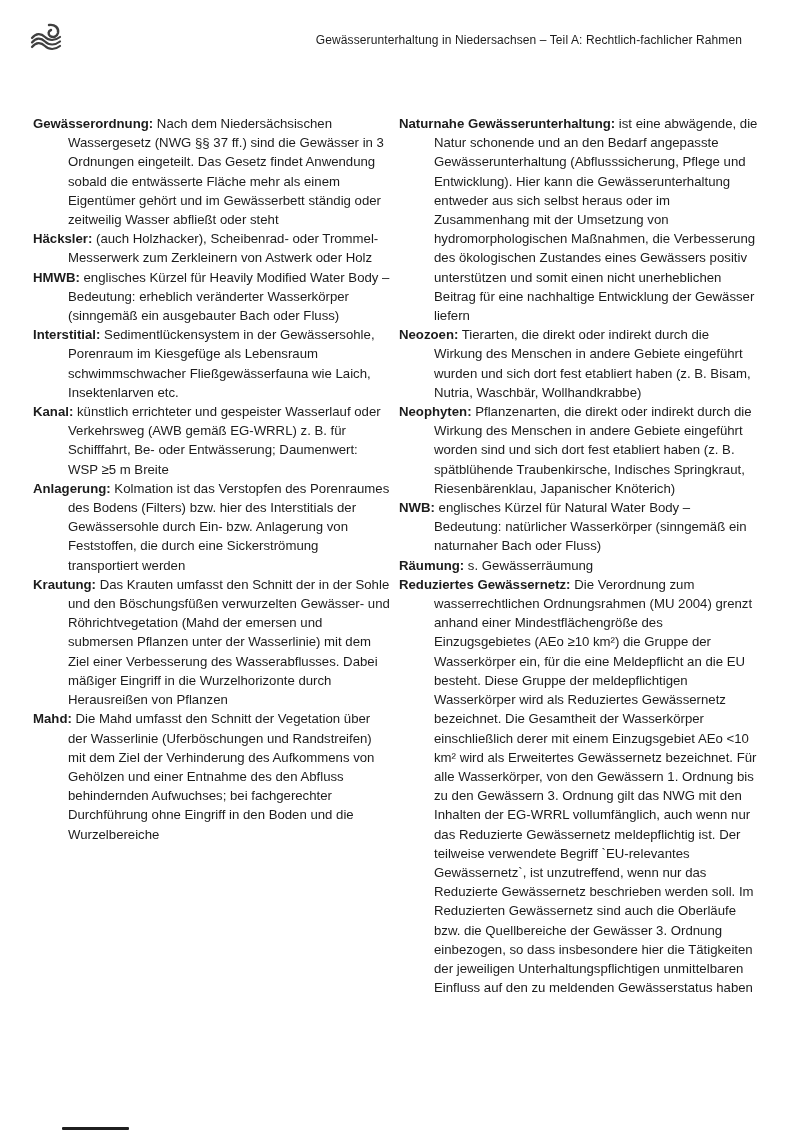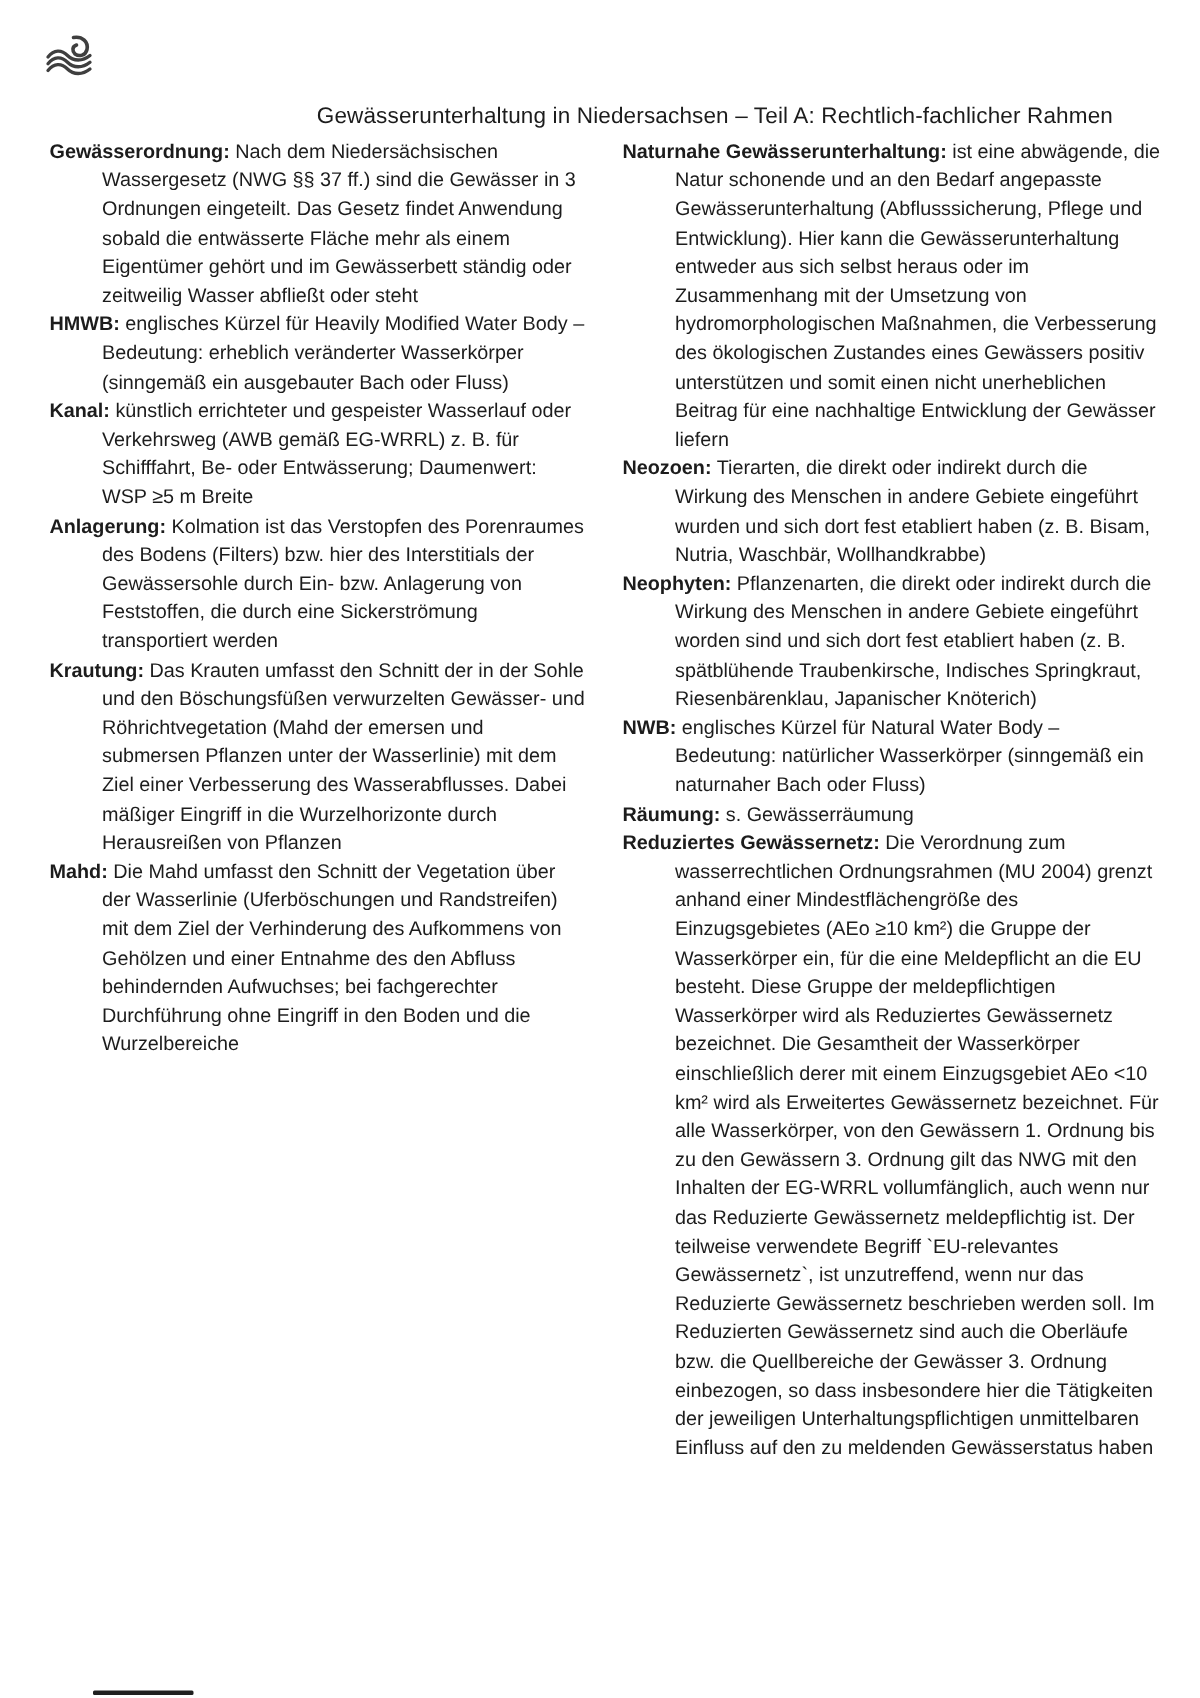--- a/index.html
+++ b/index.html
@@ -25,31 +25,30 @@
   }
   .logo {
     position: absolute;
     left: 0;
     top: 0;
   }
   .header-title {
     position: absolute;
     right: 0;
     top: 11px;
-    font-size: 15px;
+    font-size: 12px;
     letter-spacing: 0.1px;
     white-space: nowrap;
-    margin-top: 36px;
   }
   .content {
     position: absolute;
-    top: 91px;
+    top: 114px;
     left: 33px;
     display: flex;
-    gap: 24px;
+    gap: 8px;
   }
   .column {
     width: 358px;
   }
   .column.right {
     width: 362px;
   }
   .entry {
     margin: 0;
     padding-left: 35px;
@@ -93,21 +92,23 @@
         <path d="M4 25 c4 -5 9 -5 13 -1 c4 4 10 4 15 0" stroke-width="2.2"></path>
       </g>
     </svg>
   </span>
   <span class="header-title">Gewässerunterhaltung in Niedersachsen – Teil A: Rechtlich-fachlicher Rahmen</span>
 </div>
 
 <div class="content">
   <section class="column left">
       <p class="entry"><span class="term">Gewässerordnung:</span><span class="definition"> Nach dem Niedersächsischen Wassergesetz (NWG §§ 37 ff.) sind die Gewässer in 3 Ordnungen eingeteilt. Das Gesetz findet Anwendung sobald die entwässerte Fläche mehr als einem Eigentümer gehört und im Gewässerbett ständig oder zeitweilig Wasser abfließt oder steht</span></p>
+      <p class="entry"><span class="term">Häcksler:</span><span class="definition"> (auch Holzhacker), Scheibenrad- oder Trommel-Messerwerk zum Zerkleinern von Astwerk oder Holz</span></p>
       <p class="entry"><span class="term">HMWB:</span><span class="definition"> englisches Kürzel für Heavily Modified Water Body – Bedeutung: erheblich veränderter Wasserkörper (sinngemäß ein ausgebauter Bach oder Fluss)</span></p>
+      <p class="entry"><span class="term">Interstitial:</span><span class="definition"> Sedimentlückensystem in der Gewässersohle, Porenraum im Kiesgefüge als Lebensraum schwimmschwacher Fließgewässerfauna wie Laich, Insektenlarven etc.</span></p>
       <p class="entry"><span class="term">Kanal:</span><span class="definition"> künstlich errichteter und gespeister Wasserlauf oder Verkehrsweg (AWB gemäß EG-WRRL) z. B. für Schifffahrt, Be- oder Entwässerung; Daumenwert: WSP ≥5 m Breite</span></p>
       <p class="entry"><span class="term">Anlagerung:</span><span class="definition"> Kolmation ist das Verstopfen des Porenraumes des Bodens (Filters) bzw. hier des Interstitials der Gewässersohle durch Ein- bzw. Anlagerung von Feststoffen, die durch eine Sickerströmung transportiert werden</span></p>
       <p class="entry"><span class="term">Krautung:</span><span class="definition"> Das Krauten umfasst den Schnitt der in der Sohle und den Böschungsfüßen verwurzelten Gewässer- und Röhrichtvegetation (Mahd der emersen und submersen Pflanzen unter der Wasserlinie) mit dem Ziel einer Verbesserung des Wasserabflusses. Dabei mäßiger Eingriff in die Wurzelhorizonte durch Herausreißen von Pflanzen</span></p>
       <p class="entry"><span class="term">Mahd:</span><span class="definition"> Die Mahd umfasst den Schnitt der Vegetation über der Wasserlinie (Uferböschungen und Randstreifen) mit dem Ziel der Verhinderung des Aufkommens von Gehölzen und einer Entnahme des den Abfluss behindernden Aufwuchses; bei fachgerechter Durchführung ohne Eingriff in den Boden und die Wurzelbereiche</span></p>
     </section>
   <section class="column right">
       <p class="entry"><span class="term">Naturnahe Gewässerunterhaltung:</span><span class="definition"> ist eine abwägende, die Natur schonende und an den Bedarf angepasste Gewässerunterhaltung (Abflusssicherung, Pflege und Entwicklung). Hier kann die Gewässerunterhaltung entweder aus sich selbst heraus oder im Zusammenhang mit der Umsetzung von hydromorphologischen Maßnahmen, die Verbesserung des ökologischen Zustandes eines Gewässers positiv unterstützen und somit einen nicht unerheblichen Beitrag für eine nachhaltige Entwicklung der Gewässer liefern</span></p>
       <p class="entry"><span class="term">Neozoen:</span><span class="definition"> Tierarten, die direkt oder indirekt durch die Wirkung des Menschen in andere Gebiete eingeführt wurden und sich dort fest etabliert haben (z. B. Bisam, Nutria, Waschbär, Wollhandkrabbe)</span></p>
       <p class="entry"><span class="term">Neophyten:</span><span class="definition"> Pflanzenarten, die direkt oder indirekt durch die Wirkung des Menschen in andere Gebiete eingeführt worden sind und sich dort fest etabliert haben (z. B. spätblühende Traubenkirsche, Indisches Springkraut, Riesenbärenklau, Japanischer Knöterich)</span></p>
       <p class="entry"><span class="term">NWB:</span><span class="definition"> englisches Kürzel für Natural Water Body – Bedeutung: natürlicher Wasserkörper (sinngemäß ein naturnaher Bach oder Fluss)</span></p>

